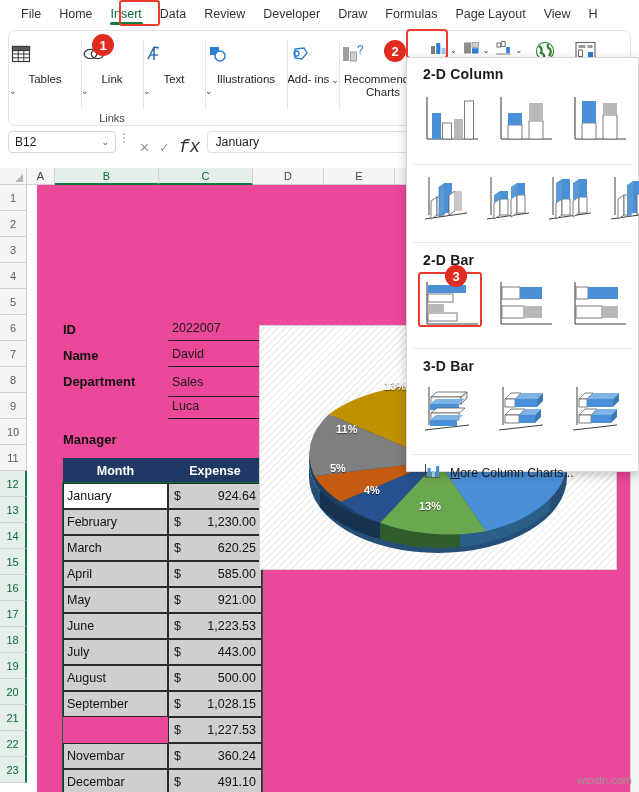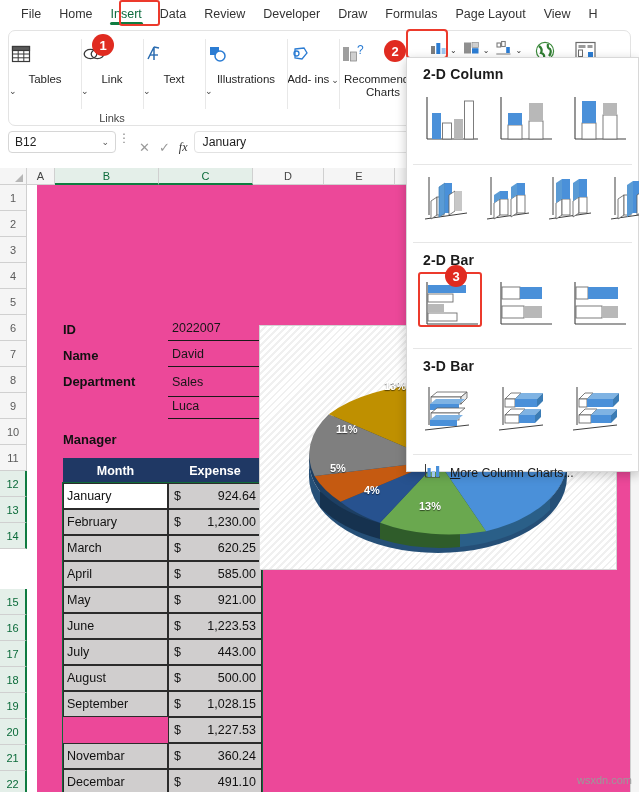--- a/index.html
+++ b/index.html
@@ -76,22 +76,22 @@
   .namebox {
     width:108px; height:22px; border:1px solid #d6d6d6; border-radius:4px;
     display:flex; align-items:center; padding:0 6px; font-size:12px; color:#212121;
     justify-content:space-between;
   }
   .namebox .v { }
   .namebox .dn { font-size:9px; color:#555; }
   .dots { width:16px; text-align:center; color:#888; font-size:12px; letter-spacing:0;}
   .fbtns { display:flex; align-items:center; gap:9px; padding:0 7px; }
   .fbtns span { font-size:13px; color:#999; }
-  .fbtns .fx { font-style:italic; font-family:Liberation Serif, serif;
-               font-size:12px; color:#333; }
+  .fbtns .fx { font-style:italic; font-family:Liberation Mono, monospace;
+               font-size:18px; color:#333; }
   .finput {
     flex:1; height:22px; border:1px solid #e2e2e2; border-radius:4px;
     display:flex; align-items:center; padding:0 7px; font-size:12.3px; color:#1d1d1d;
     background:#fff;
   }
 
   
   .grid { position:absolute; top:168px; left:0; width:639px; height:624px; }
   .colhdr { position:absolute; top:0; left:0; height:17px; width:639px;
             display:flex; background:#f5f5f5; }
@@ -363,21 +363,21 @@
     <div class="rh" style="height:26px;">5</div>
     <div class="rh" style="height:26px;">6</div>
     <div class="rh" style="height:26px;">7</div>
     <div class="rh" style="height:26px;">8</div>
     <div class="rh" style="height:26px;">9</div>
     <div class="rh" style="height:26px;">10</div>
     <div class="rh" style="height:26px;">11</div>
     <div class="rh sel" style="height:26px;">12</div>
     <div class="rh sel" style="height:26px;">13</div>
     <div class="rh sel" style="height:26px;">14</div>
-    <div class="rh sel" style="height:26px;margin-top:40px;">15</div>
+    <div class="rh sel" style="height:26px;">15</div>
     <div class="rh sel" style="height:26px;">16</div>
     <div class="rh sel" style="height:26px;">17</div>
     <div class="rh sel" style="height:26px;">18</div>
     <div class="rh sel" style="height:26px;">19</div>
     <div class="rh sel" style="height:26px;">20</div>
     <div class="rh sel" style="height:26px;">21</div>
     <div class="rh sel" style="height:26px;">22</div>
     <div class="rh sel" style="height:26px;">23</div>
   </div>
 

